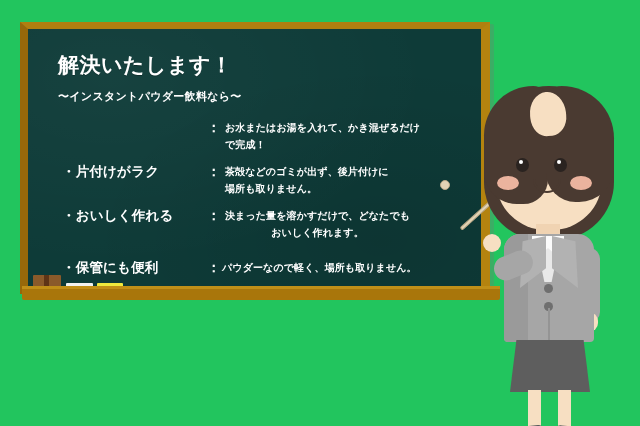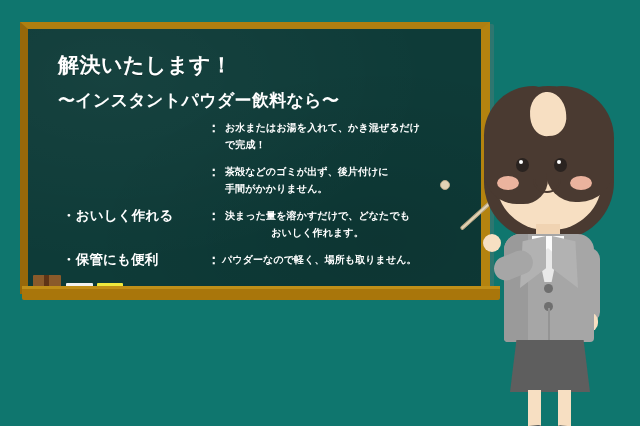--- a/index.html
+++ b/index.html
@@ -4,21 +4,21 @@
 <style>
   html, body {
     margin: 0;
     padding: 0;
     background: #ffffff;
   }
   #stage {
     position: relative;
     width: 640px;
     height: 426px;
-    background: #0f766e;
+    background: #22c55e;
     overflow: hidden;
     font-family: "DejaVu Sans", "Liberation Sans", sans-serif;
   }
 
   
   #board-shadow {
     position: absolute;
     left: 22px; top: 24px;
     width: 472px; height: 276px;
     background: rgba(120,120,120,0.30);
@@ -103,21 +103,21 @@
     left: 18px; top: 14px;
     font-size: 21px;
     font-weight: bold;
     letter-spacing: 0.5px;
     white-space: nowrap;
     text-shadow: 0 1px 0 rgba(0,0,0,0.25);
   }
   #subhead {
     position: absolute;
     left: 18px; top: 52px;
-    font-size: 17px;
+    font-size: 11px;
     font-weight: bold;
     letter-spacing: 0.3px;
     white-space: nowrap;
   }
 
   #bullet-list {
     position: absolute;
     left: 12px; top: 82px;
     width: 430px;
   }
@@ -149,21 +149,21 @@
     white-space: pre-line;
     letter-spacing: 0.1px;
   }
   #row0 { height: 42px; }
   #row1 { height: 42px; }
   #row2 { height: 42px; text-align: center; }
   #row3 { height: 24px; }
   #row0 .b-label, #row0 .b-colon, #row0 .b-body { top: 0px; }
   #row1 .b-label, #row1 .b-colon, #row1 .b-body { top: 0px; }
   #row2 .b-label, #row2 .b-colon, #row2 .b-body { top: 0px; }
-  #row3 .b-label, #row3 .b-colon, #row3 .b-body { top: 0px; }
+  #row3 .b-label, #row3 .b-colon, #row3 .b-body { top: 8px; }
   #row3 .b-body { left: 170px; }
 
   
   #teacher {
     position: absolute;
     left: 470px; top: 78px;
     width: 170px; height: 330px;
   }
   .c { position: absolute; }
 
@@ -392,23 +392,24 @@
 
         <div id="bullet-list">
 
           <div class="bullet-row" id="row0">
             <span class="b-colon">：</span>
             <span class="b-body">お水またはお湯を入れて、かき混ぜるだけ
 で完成！</span>
           </div>
 
           <div class="bullet-row" id="row1">
+            <span class="b-label">・片付けがラク</span>
             <span class="b-colon">：</span>
             <span class="b-body">茶殻などのゴミが出ず、後片付けに
-手間がかかりません。</span>
+場所も取りません。</span>
           </div>
 
           <div class="bullet-row" id="row2">
             <span class="b-label">・おいしく作れる</span>
             <span class="b-colon">：</span>
             <span class="b-body">決まった量を溶かすだけで、どなたでも
 おいしく作れます。</span>
           </div>
 
           <div class="bullet-row" id="row3">

